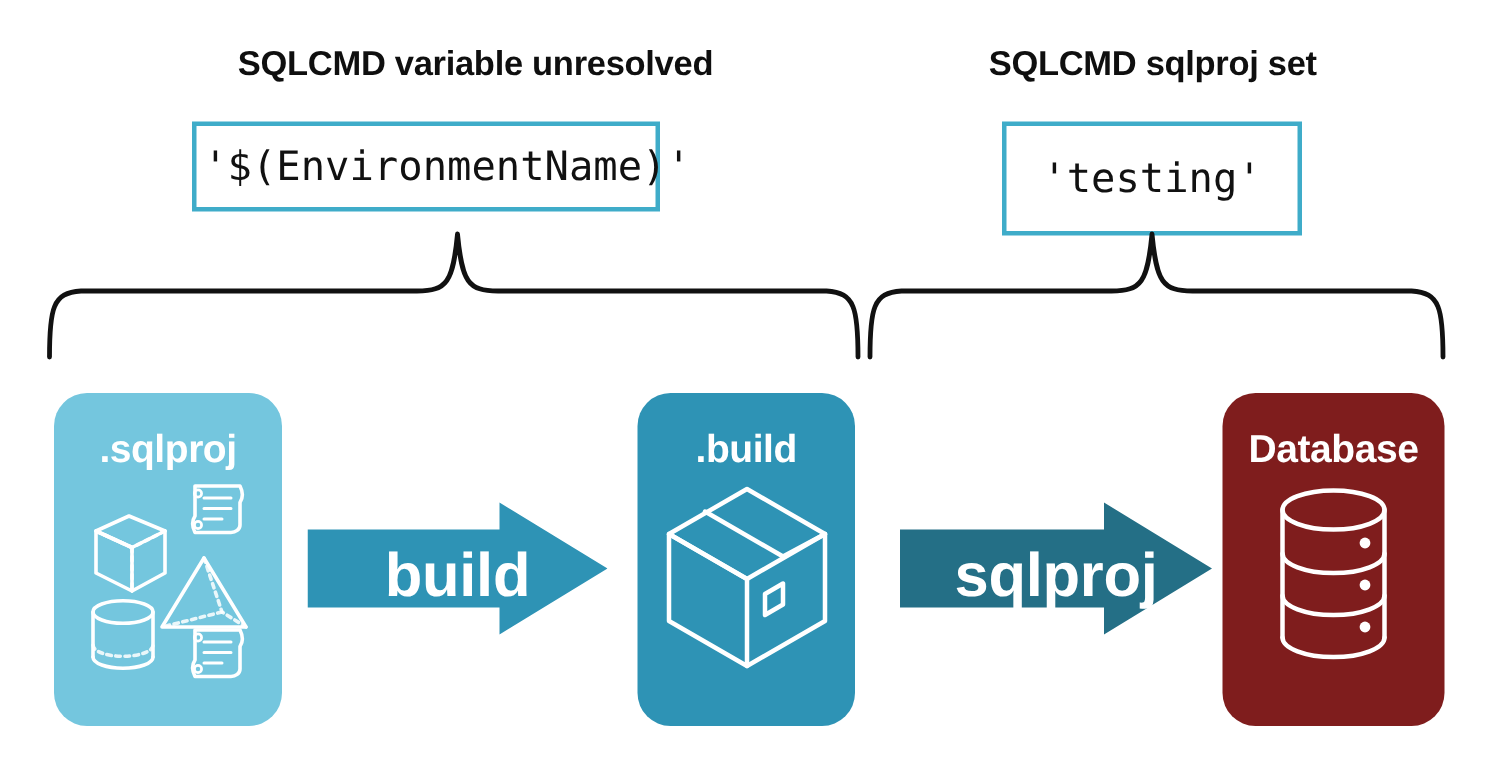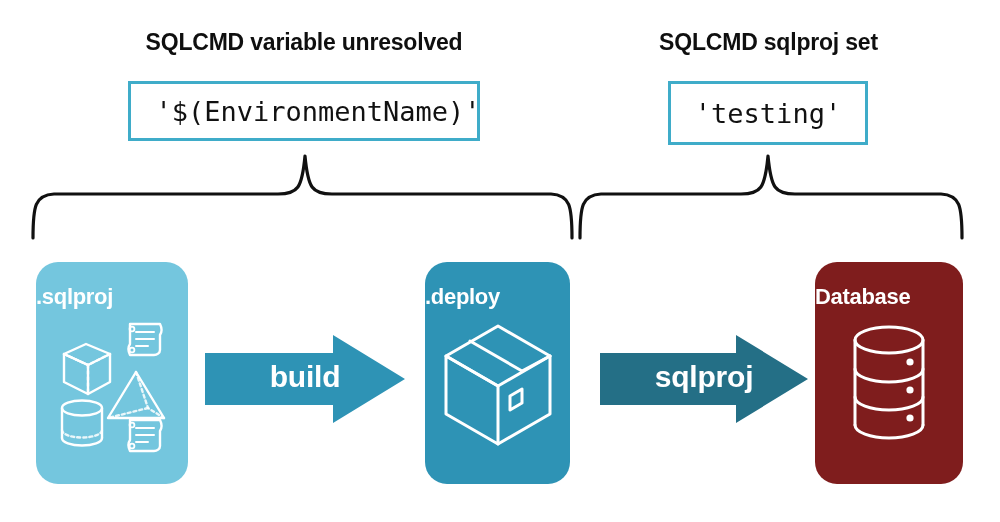--- a/index.html
+++ b/index.html
@@ -27,21 +27,21 @@
     position: absolute;
     font-family: "Liberation Sans", sans-serif;
     font-weight: bold;
     font-size: 23px;
     color: #0f0f0f;
     letter-spacing: -0.2px;
     white-space: nowrap;
     text-align: center;
   }
   #heading-unresolved {
-    left: 0; top: 29px; width: 608px;
+    left: 0; top: 29px; width: 608px; padding-left: 13px;
   }
   #heading-set {
     left: 575px; top: 29px; width: 387px;
   }
 
   
   .code-box {
     position: absolute;
     box-sizing: border-box;
     border: 3px solid #3FACC9;
@@ -51,24 +51,24 @@
     justify-content: center;
   }
   .code-text {
     font-family: "DejaVu Sans Mono", monospace;
     font-size: 27px;
     color: #111111;
     white-space: pre;
     line-height: 1;
   }
   #code-box-unresolved {
-    left: 128px; top: 81px; width: 352px; height: 60px; padding-left: 28px;
+    left: 128px; top: 81px; width: 312px; height: 60px; padding-left: 28px;
   }
   #code-box-set {
-    left: 668px; top: 81px; width: 200px; height: 64px;
+    left: 668px; top: 81px; width: 200px; height: 76px;
   }
 
   
   #brace-layer {
     position: absolute;
     left: 0; top: 0;
     width: 1000px;
     height: 522px;
     pointer-events: none;
   }
@@ -77,24 +77,24 @@
   .card {
     position: absolute;
     border-radius: 22px;
     box-sizing: border-box;
   }
   .card-label {
     position: absolute;
     left: 0;
     top: 22px;
     width: 100%;
-    text-align: left;
+    text-align: center;
     font-family: "Liberation Sans", sans-serif;
     font-weight: bold;
-    font-size: 22px;
+    font-size: 26px;
     color: #ffffff;
     letter-spacing: -0.3px;
     white-space: nowrap;
   }
   .card-art {
     position: absolute;
     left: 0;
     top: 58px;
     width: 100%;
     display: flex;
@@ -119,21 +119,21 @@
   .arrow {
     position: absolute;
   }
   .arrow-text {
     position: absolute;
     left: 0;
     width: 100%;
     text-align: center;
     font-family: "Liberation Sans", sans-serif;
     font-weight: bold;
-    font-size: 30px;
+    font-size: 41px;
     color: #ffffff;
     letter-spacing: -0.2px;
     white-space: nowrap;
     pointer-events: none;
   }
   #arrow-build {
     left: 205px; top: 333px; width: 200px; height: 92px;
   }
   #arrow-build .arrow-text { top: 27px; padding-right: 42px; }
   #arrow-deploy {
@@ -228,21 +228,21 @@
   </div>
 
   <div class="arrow" id="arrow-build">
     <svg width="200" height="92" viewBox="0 0 200 92">
       <polygon points="0,20 128,20 128,2 200,46 128,90 128,72 0,72" fill="#2E93B5"></polygon>
     </svg>
     <div class="arrow-text">build</div>
   </div>
 
   <div class="card" id="card-dacpac">
-    <div class="card-label">.deploy</div>
+    <div class="card-label">.build</div>
     <div class="card-art">
       <svg width="116" height="130" viewBox="0 0 116 130">
         <g fill="none" stroke="#ffffff" stroke-width="3" stroke-linejoin="round" stroke-linecap="round">
 
           <path d="M58,6 L110,36 L58,66 L6,36 Z"></path>
 
           <path d="M6,36 L6,94 L58,124 L58,66 Z"></path>
 
           <path d="M110,36 L110,94 L58,124"></path>
 

